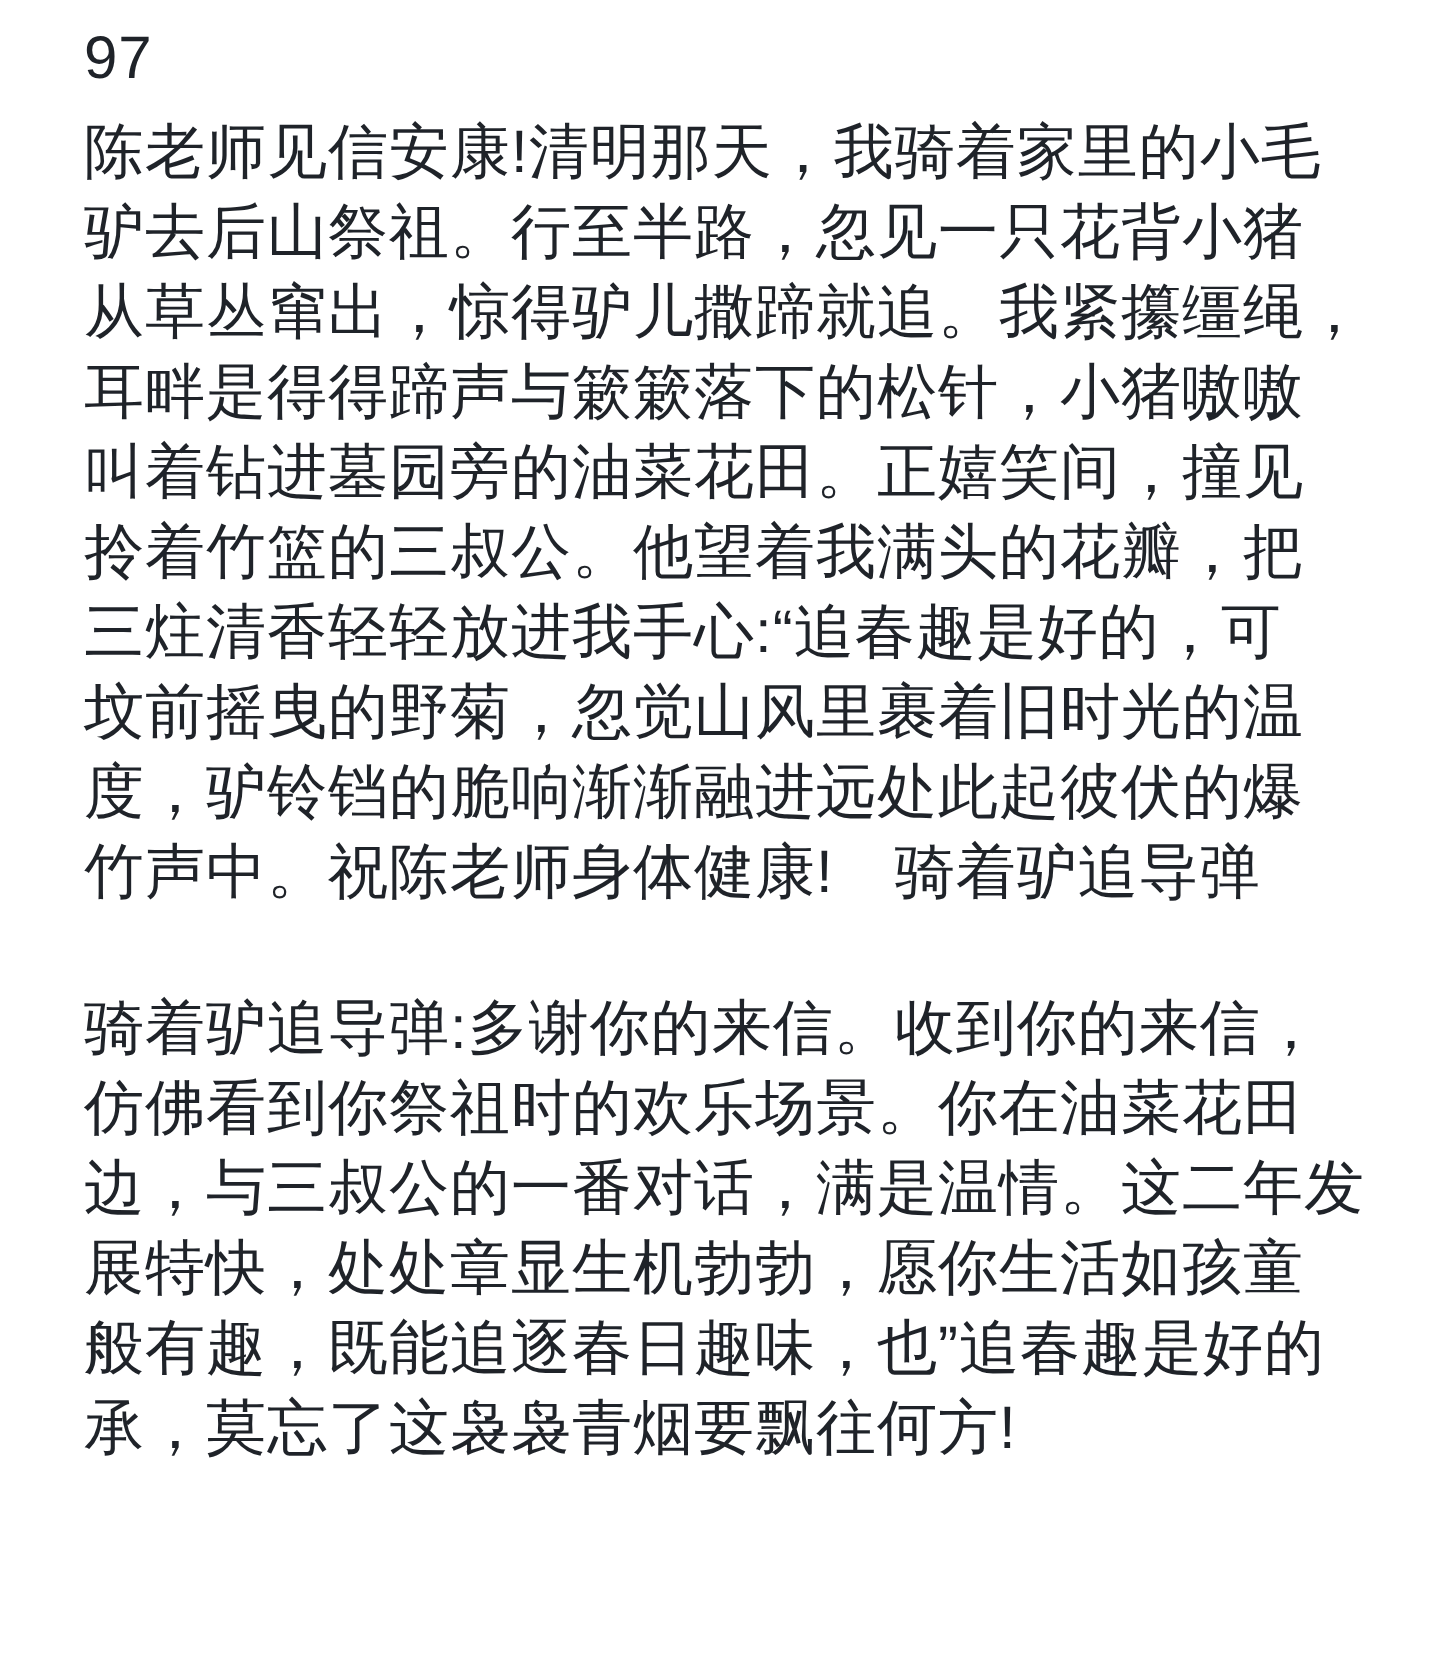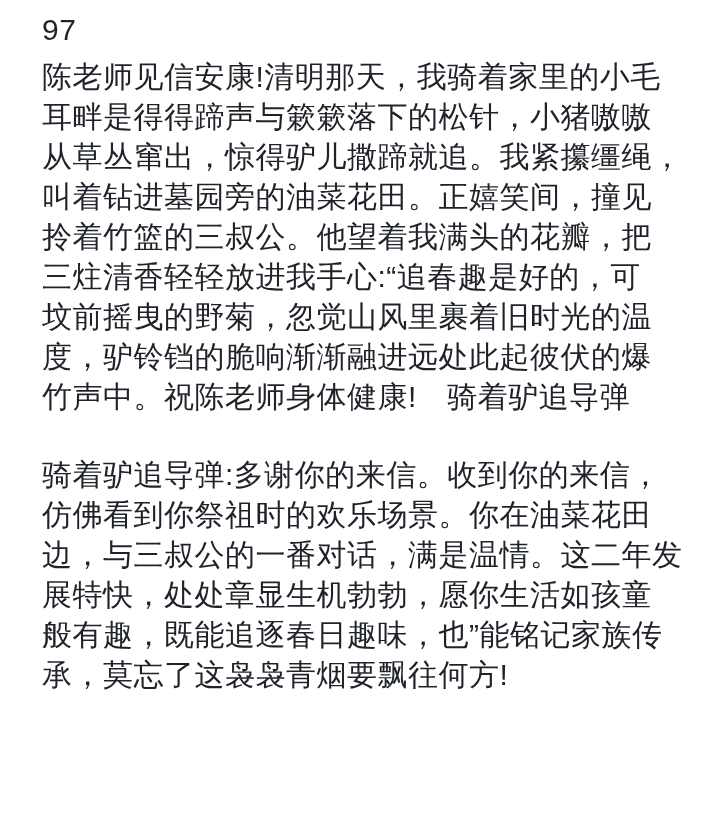--- a/index.html
+++ b/index.html
@@ -39,32 +39,33 @@
 </style>
 </head>
 <body>
 
 <div class="page">
 
   <div class="page-number">97</div>
 
   <div class="para letter">
     <div class="line">陈老师见信安康!清明那天，我骑着家里的小毛</div>
+    <div class="line">驴去后山祭祖。行至半路，忽见一只花背小猪</div>
+    <div class="line">从草丛窜出，惊得驴儿撒蹄就追。我紧攥缰绳，</div>
     <div class="line">耳畔是得得蹄声与簌簌落下的松针，小猪嗷嗷</div>
-    <div class="line">从草丛窜出，惊得驴儿撒蹄就追。我紧攥缰绳，</div>
     <div class="line">叫着钻进墓园旁的油菜花田。正嬉笑间，撞见</div>
     <div class="line">拎着竹篮的三叔公。他望着我满头的花瓣，把</div>
     <div class="line">三炷清香轻轻放进我手心:“追春趣是好的，可</div>
     <div class="line">坟前摇曳的野菊，忽觉山风里裹着旧时光的温</div>
     <div class="line">度，驴铃铛的脆响渐渐融进远处此起彼伏的爆</div>
     <div class="line">竹声中。祝陈老师身体健康!　骑着驴追导弹</div>
   </div>
 
   <div class="para reply">
     <div class="line">骑着驴追导弹:多谢你的来信。收到你的来信，</div>
     <div class="line">仿佛看到你祭祖时的欢乐场景。你在油菜花田</div>
     <div class="line">边，与三叔公的一番对话，满是温情。这二年发</div>
     <div class="line">展特快，处处章显生机勃勃，愿你生活如孩童</div>
-    <div class="line">般有趣，既能追逐春日趣味，也”能铭记家族传</div>
+    <div class="line">般有趣，既能追逐春日趣味，也”追春趣是好的</div>
     <div class="line">承，莫忘了这袅袅青烟要飘往何方!</div>
   </div>
 
 </div>
 
 </body></html>

